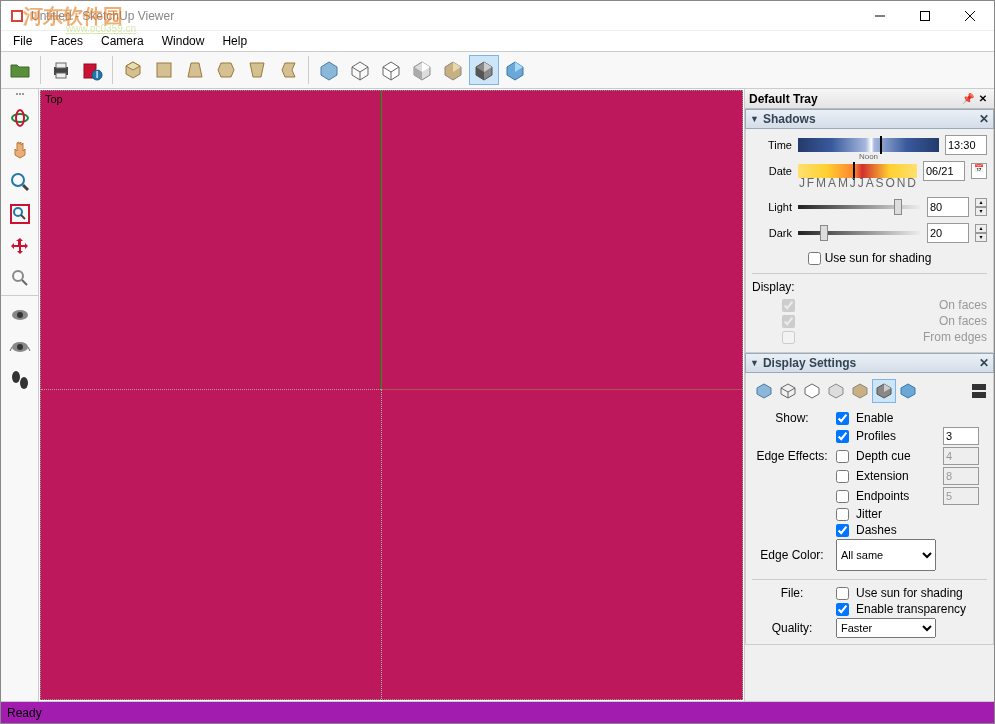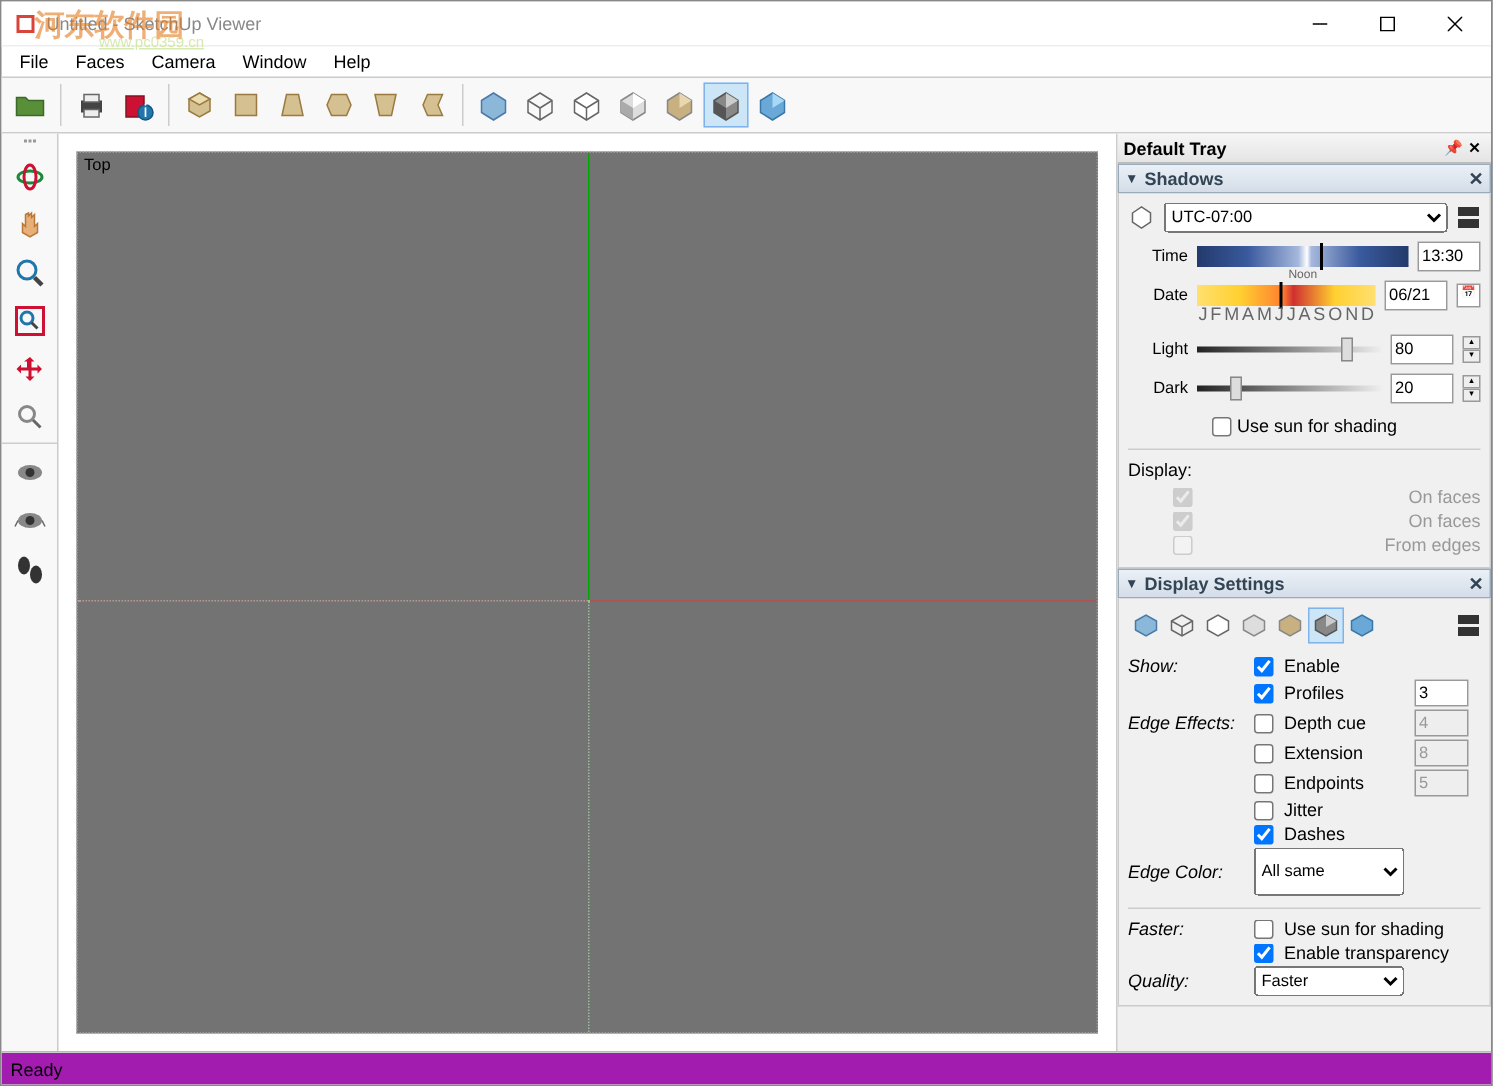--- a/index.html
+++ b/index.html
@@ -13,21 +13,21 @@
 .menubar { height: 20px; display: flex; align-items: center; padding: 0 4px; gap: 2px; }
 .menubar .menu { padding: 2px 8px; cursor: default; }
 .toolbar-row { height: 38px; border-top: 1px solid #ccc; border-bottom: 1px solid #ccc; display: flex; align-items: center; padding: 2px 4px; gap: 1px; background: #f8f8f8; }
 .toolbar-row .sep { width: 1px; height: 28px; background: #ccc; margin: 0 4px; }
 .tbtn { width: 30px; height: 30px; display: flex; align-items: center; justify-content: center; border: 1px solid transparent; }
 .tbtn.pressed { background: #cde6f7; border: 1px solid #7eb4ea; }
 .content { flex: 1; display: flex; overflow: hidden; }
 .side-toolbar { width: 38px; border-right: 1px solid #ccc; background: #f8f8f8; display: flex; flex-direction: column; align-items: center; padding-top: 4px; gap: 2px; }
 .side-toolbar .handle { height: 6px; width: 100%; display: flex; justify-content: center; gap: 1px; margin-bottom: 2px; }
 .side-toolbar .handle span { width: 2px; height: 2px; background: #999; }
-.viewport { flex: 1; position: relative; background: #737373; border: 1px dotted #999; margin: 12px; }
+.viewport { flex: 1; position: relative; background: #be185d; border: 1px dotted #999; margin: 1px; }
 .viewport .label { position: absolute; top: 2px; left: 4px; font-size: 11px; }
 .axis-v { position: absolute; left: 340px; top: 0; width: 1px; height: 298px; background: #0a0; }
 .axis-h { position: absolute; top: 298px; left: 0; width: 340px; border-top: 1px dotted #b99; }
 .axis-h2 { position: absolute; top: 298px; left: 340px; right: 0; height: 1px; background: #a55; }
 .axis-v2 { position: absolute; left: 340px; top: 298px; bottom: 0; border-left: 1px dotted #9b9; }
 .tray { width: 250px; border-left: 1px solid #ccc; display: flex; flex-direction: column; background: #f0f0f0; overflow-y: auto; }
 .tray-header { height: 20px; background: linear-gradient(#f6f6f6,#e4e4e4); border-bottom: 1px solid #bbb; display: flex; align-items: center; padding: 0 4px; font-weight: bold; font-size: 11px; }
 .tray-header .spacer { flex: 1; }
 .tray-header .pin, .tray-header .x { width: 14px; height: 14px; display: flex; align-items: center; justify-content: center; cursor: default; font-size: 10px; }
 .panel-header { height: 20px; background: linear-gradient(#eaf0f6,#d4dde8); border: 1px solid #9ab; display: flex; align-items: center; padding: 0 4px; font-weight: bold; font-size: 11px; color: #345; }
@@ -48,21 +48,21 @@
 .spin { width: 12px; display: flex; flex-direction: column; }
 .spin div { height: 9px; border: 1px solid #999; background: #eee; font-size: 6px; text-align: center; line-height: 6px; }
 .chk-row { display: flex; align-items: center; gap: 4px; margin: 2px 0; font-size: 11px; justify-content: space-between; }
 .chk-row input { width: 13px; height: 13px; }
 .chk-row.disabled { color: #999; }
 .style-buttons { display: flex; gap: 0; margin-bottom: 8px; align-items: center; }
 .style-buttons .spacer { flex: 1; }
 .mini-btn { width: 24px; height: 24px; display: flex; align-items: center; justify-content: center; border: 1px solid transparent; }
 .mini-btn.pressed { background: #cde6f7; border: 1px solid #7eb4ea; }
 .ds-grid { display: grid; grid-template-columns: 80px 16px 1fr 44px; gap: 2px 4px; align-items: center; font-size: 11px; }
-.ds-grid .r-lbl { text-align: left; font-style: italic; }
+.ds-grid .r-lbl { text-align: center; }
 .ds-grid input[type=checkbox] { width: 13px; height: 13px; }
 .ds-grid input[type=text] { width: 36px; height: 18px; font-size: 11px; border: 1px solid #999; padding: 0 2px; }
 .ds-grid input[type=text]:disabled { background: #eee; color: #999; }
 .statusbar { height: 22px; border-top: 1px solid #ccc; display: flex; align-items: center; padding: 0 6px; font-size: 11px; background: #a21caf; }
 .cal-icon { width: 16px; height: 16px; border: 1px solid #999; background: #fff; font-size: 8px; text-align: center; }
 svg { display: block; }
 </style>
 </head>
 <body>
 
@@ -280,30 +280,20 @@
       <span class="x">✕</span>
     </div>
 
     <div class="panel-header">
       <span class="arrow">▼</span>
       <span>Shadows</span>
       <span class="spacer"></span>
       <span class="x">✕</span>
     </div>
     <div class="panel-body">
-      <div class="row">
-        <svg width="18" height="18">
-            <path d="M3 6l6-4 6 4v6l-6 4-6-4z" fill="#fff" stroke="#666"></path>
-          </svg>
-        <select><option>UTC-07:00</option></select>
-        <svg width="16" height="16">
-            <rect x="1" y="1" width="14" height="6" fill="#333"></rect>
-            <rect x="1" y="9" width="14" height="6" fill="#333"></rect>
-          </svg>
-      </div>
       <div class="row">
         <span class="lbl">Time</span>
         <div class="gradient-bar time-grad">
           <div style="position:absolute;left:58%;top:-2px;width:2px;height:18px;background:#000"></div>
           <span class="noon">Noon</span>
         </div>
         <input type="text" value="13:30" style="">
       </div>
       <div class="row" style="margin-bottom:16px">
         <span class="lbl">Date</span>
@@ -454,21 +444,21 @@
         <span></span>
         <input type="checkbox" checked="" style="">
         <span>Dashes</span>
         <span></span>
 
         <span class="r-lbl">Edge Color:</span>
         <div style="grid-column:2/5"><select style="width:100px;height:32px;font-size:11px"><option>All same</option></select></div>
       </div>
       <div style="border-top:1px solid #ccc;margin-top:8px;padding-top:6px">
         <div class="ds-grid">
-          <span class="r-lbl">Faster:</span>
+          <span class="r-lbl">File:</span>
           <input type="checkbox" style="">
           <span style="grid-column:3/5">Use sun for shading</span>
 
           <span></span>
           <input type="checkbox" checked="" style="">
           <span style="grid-column:3/5">Enable transparency</span>
 
           <span class="r-lbl">Quality:</span>
           <div style="grid-column:2/5"><select style="width:100px;height:20px;font-size:11px"><option>Faster</option></select></div>
         </div>

